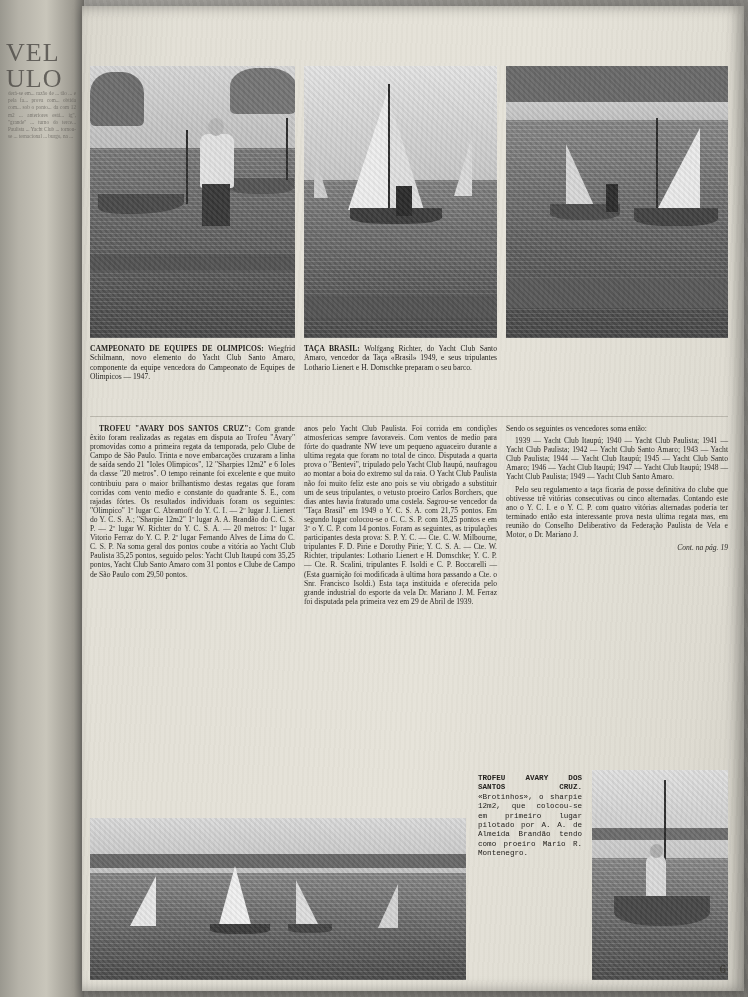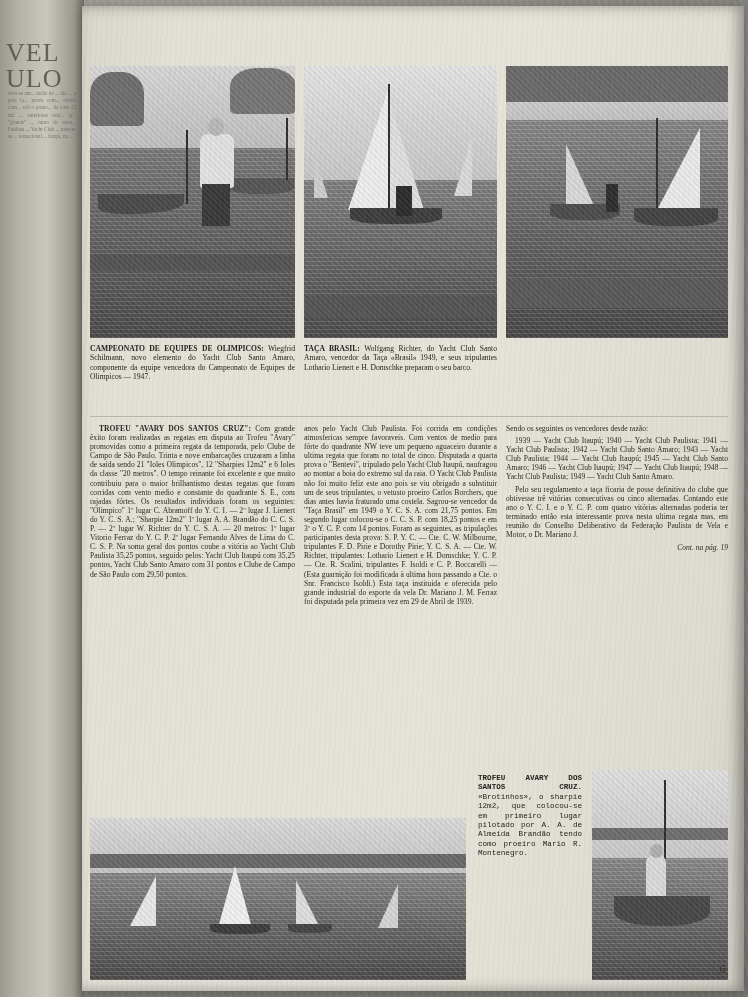--- a/index.html
+++ b/index.html
@@ -163,21 +163,21 @@
 
       <div class="col" style="left:4px;top:366px;width:205px;">
         <p><span class="bold">TROFEU "AVARY DOS SANTOS CRUZ":</span><span> Com grande êxito foram realizadas as regatas em disputa ao Trofeu "Avary" promovidas como a primeira regata da temporada, pelo Clube de Campo de São Paulo. Trinta e nove embarcações cruzaram a linha de saída sendo 21 "Ioles Olimpicos", 12 "Sharpies 12m2" e 6 Ioles da classe "20 metros". O tempo reinante foi excelente e que muito contribuiu para o maior brilhantismo destas regatas que foram corridas com vento medio e constante do quadrante S. E., com rajadas fórtes. Os resultados individuais foram os seguintes: "Olimpico" 1º lugar C. Abramoff do Y. C. I. — 2º lugar J. Lienert do Y. C. S. A.; "Sharpie 12m2" 1º lugar A. A. Brandão do C. C. S. P. — 2º lugar W. Richter do Y. C. S. A. — 20 metros: 1º lugar Vitorio Ferraz do Y. C. P. 2º lugar Fernando Alves de Lima do C. C. S. P. Na soma geral dos pontos coube a vitória ao Yacht Club Paulista 35,25 pontos, seguido pelos: Yacht Club Itaupú com 35,25 pontos, Yacht Club Santo Amaro com 31 pontos e Clube de Campo de São Paulo com 29,50 pontos.</span></p>
       </div>
 
       <div class="col" style="left:218px;top:366px;width:193px;">
         <p style="text-indent:0;"><span>anos pelo Yacht Club Paulista. Foi corrida em condições atmosfericas sempre favoraveis. Com ventos de medio para fórte do quadrante NW teve um pequeno aguaceiro durante a ultima regata que foram no total de cinco. Disputada a quarta prova o "Bentevi", tripulado pelo Yacht Club Itaupú, naufragou ao montar a boia do extremo sul da raia. O Yacht Club Paulista não foi muito feliz este ano pois se viu obrigado a substituir um de seus tripulantes, o vetusto proeiro Carlos Borchers, que dias antes havia fraturado uma costela. Sagrou-se vencedor da "Taça Brasil" em 1949 o Y. C. S. A. com 21,75 pontos. Em segundo lugar colocou-se o C. C. S. P. com 18,25 pontos e em 3º o Y. C. P. com 14 pontos. Foram as seguintes, as tripulações participantes desta prova: S. P. Y. C. — Cte. C. W. Milbourne, tripulantes F. D. Pirie e Dorothy Pirie; Y. C. S. A. — Cte. W. Richter, tripulantes: Lothario Lienert e H. Domschke; Y. C. P. — Cte. R. Scalini, tripulantes F. Isoldi e C. P. Boccarelli — (Esta guarnição foi modificada à ultima hora passando a Cte. o Snr. Francisco Isoldi.) Esta taça instituida e oferecida pelo grande industrial do esporte da vela Dr. Mariano J. M. Ferraz foi disputada pela primeira vez em 29 de Abril de 1939.</span></p>
       </div>
 
       <div class="col" style="left:420px;top:366px;width:222px;">
-        <p style="text-indent:0;"><span>Sendo os seguintes os vencedores desde razão:</span></p>
+        <p style="text-indent:0;"><span>Sendo os seguintes os vencedores soma então:</span></p>
         <p><span>1939 — Yacht Club Itaupú; 1940 — Yacht Club Paulista; 1941 — Yacht Club Paulista; 1942 — Yacht Club Santo Amaro; 1943 — Yacht Club Paulista; 1944 — Yacht Club Itaupú; 1945 — Yacht Club Santo Amaro; 1946 — Yacht Club Itaupú; 1947 — Yacht Club Itaupú; 1948 — Yacht Club Paulista; 1949 — Yacht Club Santo Amaro.</span></p>
         <p><span>Pelo seu regulamento a taça ficaria de posse definitiva do clube que obtivesse trê vitórias consecutivas ou cinco alternadas. Contando este ano o Y. C. I. e o Y. C. P. com quatro vitórias alternadas poderia ter terminado então esta interessante prova nesta ultima regata mas, em reunião do Conselho Deliberativo da Federação Paulista de Vela e Motor, o Dr. Mariano J.</span></p>
         <span class="cont">Cont. na pág. 19</span>
       </div>
 
       <div class="photo" style="left:4px;top:760px;width:376px;height:162px;">
         <div class="sky" style="height:34%;background:linear-gradient(180deg,#d9d7d2,#c3c1bc);"></div>
         <div class="water" style="height:66%;background:linear-gradient(180deg,#8a8984,#4f4e4a);"></div>
         <div class="tree" style="left:0;top:36px;width:376px;height:14px;background:#6a6964;border-radius:0;"></div>
         <div class="sail" style="left:40px;top:58px;width:26px;height:50px;background:#e6e4df;clip-path:polygon(100% 0,100% 100%,0 100%);"></div>

